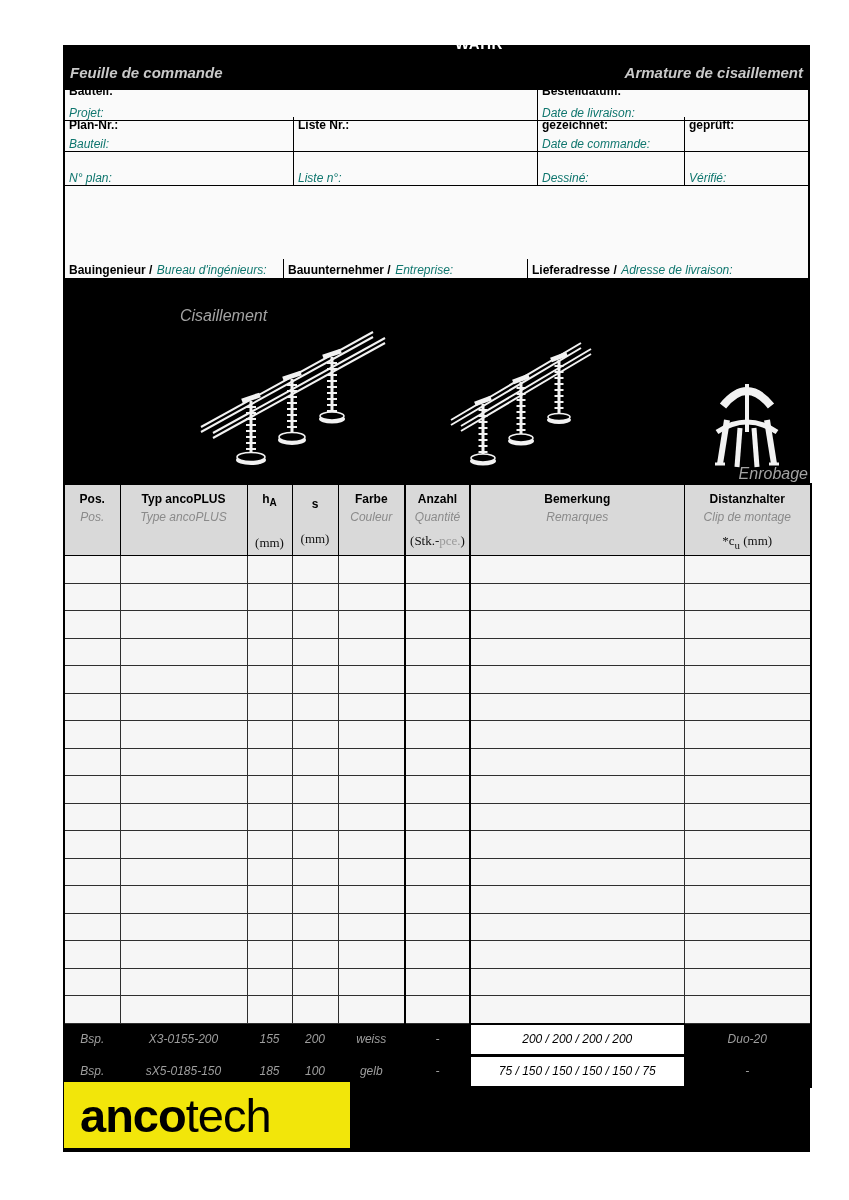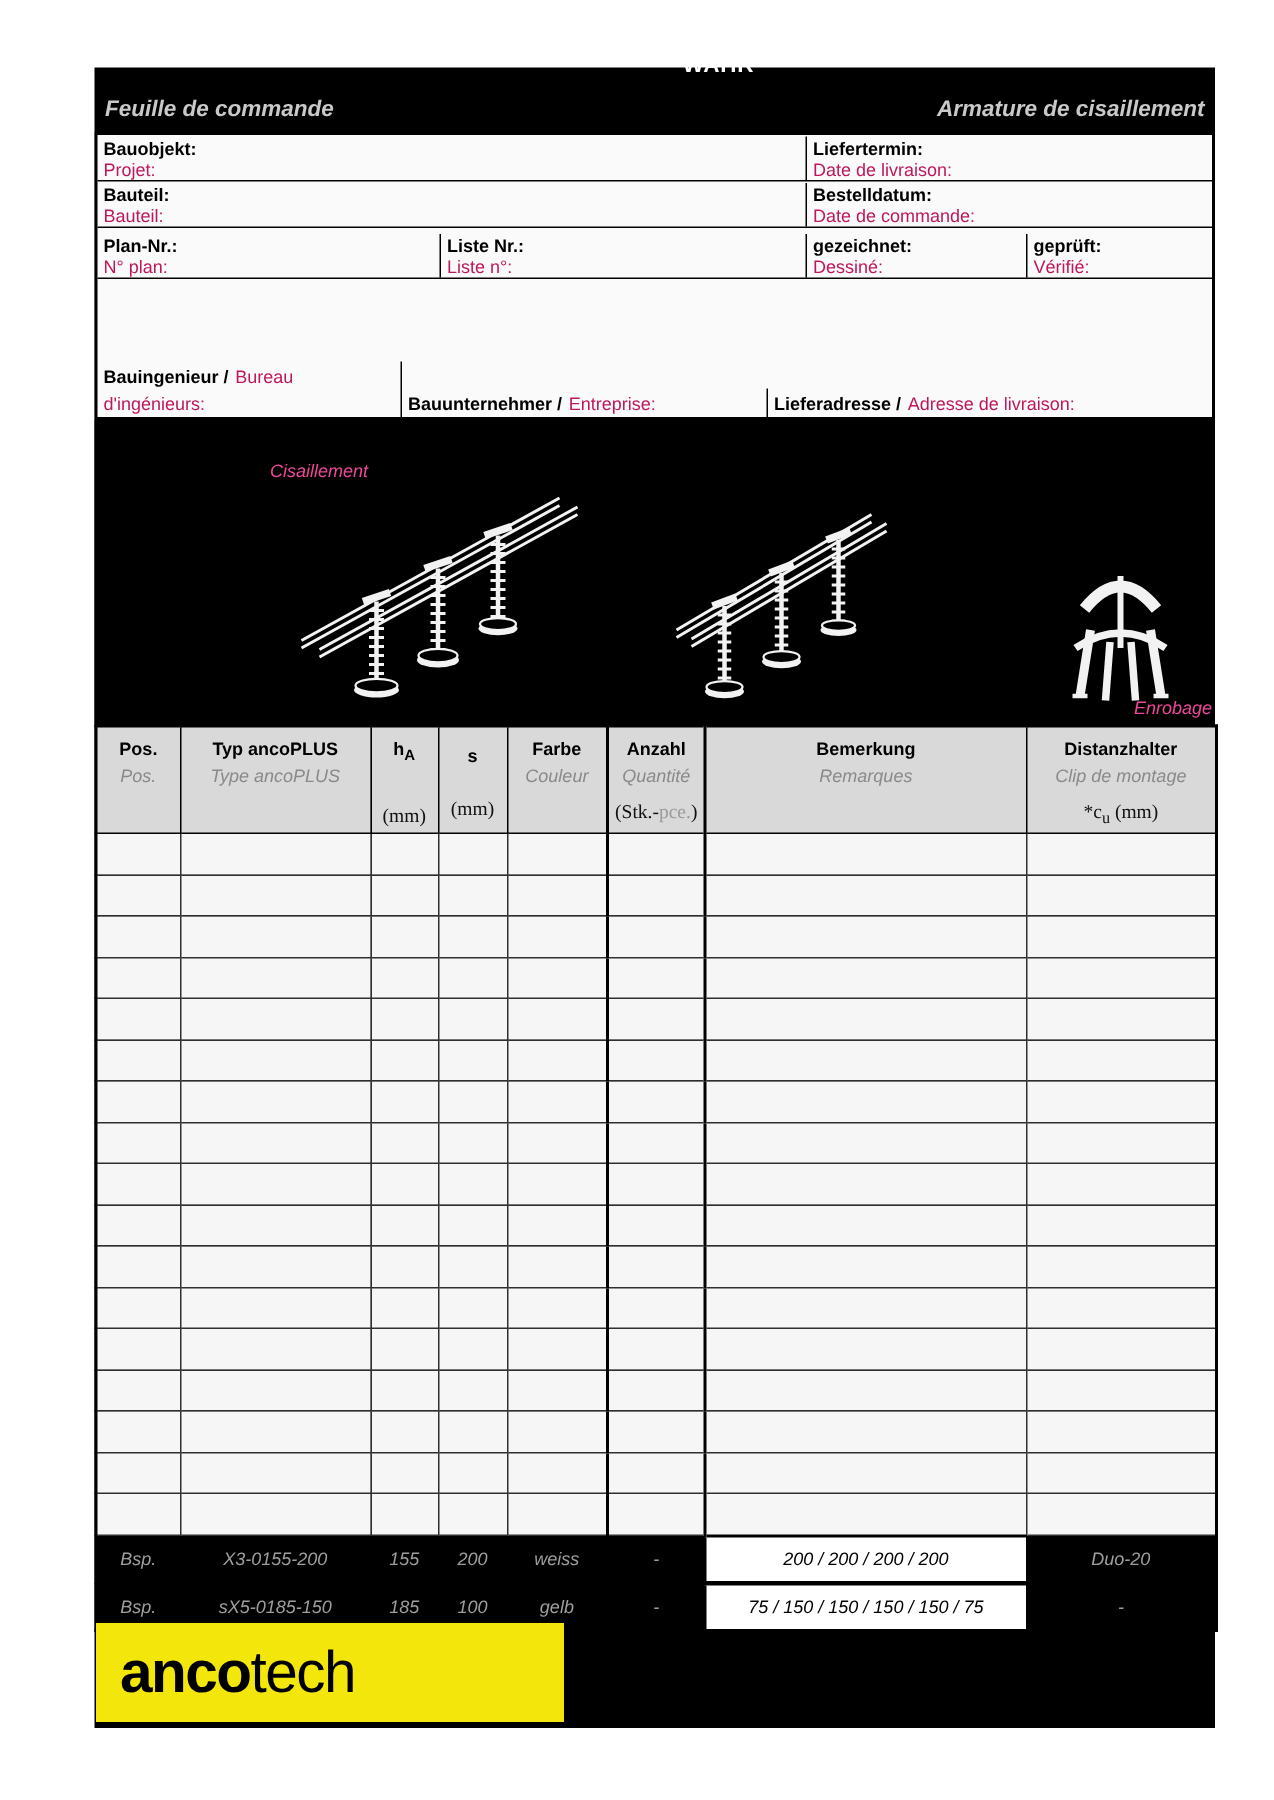--- a/index.html
+++ b/index.html
@@ -20,26 +20,26 @@
   .form{position:absolute;top:43px;left:0;width:747px;height:192px;background:#fafafa;
         border:2px solid #000;box-sizing:border-box;color:#000;}
   .form-row{display:flex;border-bottom:1px solid #000;box-sizing:border-box;align-items:flex-end;}
   .form-row:last-child{border-bottom:none;}
   .fcell{box-sizing:border-box;border-right:1px solid #000;padding:1px 4px 0 4px;overflow:hidden;}
   .fcell:last-child{border-right:none;flex:1;}
   .r12{height:31px;}
   .r3{height:34px;}
   .r4{height:calc(192px - 4px - 31px - 31px - 34px);}
   .de{font-size:12px;font-weight:bold;color:#000;line-height:14px;}
-  .fr{font-size:12px;color:#be185d;line-height:14px;}
+  .fr{font-size:12px;font-style:italic;color:#0f766e;line-height:14px;margin-top:39px;}
   .combo .de,.combo .fr{display:inline;}
 
   
   .illus{position:absolute;top:235px;left:0;width:747px;height:203px;background:#000;}
-  .lab{position:absolute;color:#ec4899;font-style:italic;font-size:12px;}
+  .lab{position:absolute;color:#a3a3a3;font-style:italic;font-size:16px;}
   .lab-shear{left:117px;top:27px;}
   .lab-cover{right:2px;top:185px;}
 
   
   table.order{position:absolute;top:438px;left:0;width:747px;border-collapse:collapse;
               table-layout:fixed;border:2px solid #000;}
   table.order th{background:#d9d9d9;border:1px solid #000;vertical-align:top;padding:0;
                  height:70px;font-weight:normal;}
   th .hde{font-size:12px;font-weight:bold;color:#000;margin-top:7px;text-align:center;}
   th .hfr{font-size:12px;font-style:italic;color:#8a8a8a;margin-top:4px;text-align:center;}
@@ -47,23 +47,23 @@
   th .hunit .pale{color:#9a9a9a;}
   td.empty-cell{height:24.5px;background:#f6f6f6;border:1px solid #2f2f2f;}
   
   table.order th:nth-child(6),table.order td:nth-child(6){border-left:2px solid #000;border-right:2px solid #000;}
   
   tr.example-row td{background:#000;border:1px solid #000;color:#9e9e9e;font-style:italic;
                     font-size:12px;text-align:center;height:27px;vertical-align:middle;}
   tr.example-row td.ex-bemerkung{background:#ffffff;color:#000;border-top:2px solid #000;
                     border-bottom:3px solid #000;}
   
-  .logo{position:absolute;top:1037px;left:1px;width:312px;height:66px;background:#f2e60a;
+  .logo{position:absolute;top:1037px;left:1px;width:286px;height:66px;background:#f2e60a;
         display:flex;align-items:center;padding-left:16px;box-sizing:border-box;
-        color:#000;font-size:39px;letter-spacing:-1px;line-height:1;}
+        color:#000;font-size:47px;letter-spacing:-1px;line-height:1;}
   .logo .b{font-weight:bold;}
 </style>
 </head>
 <body>
 
 <div class="page">
   <div class="sheet">
 
     <div class="wahr">WAHR</div>
 
@@ -105,21 +105,21 @@
         <div class="fcell" style="width:147px;">
           <div class="de">gezeichnet:</div>
           <div class="fr">Dessiné:</div>
         </div>
         <div class="fcell">
           <div class="de">geprüft:</div>
           <div class="fr">Vérifié:</div>
         </div>
       </div>
       <div class="form-row r4">
-        <div class="fcell combo" style="width:203px;">
+        <div class="fcell combo" style="width:219px;">
           <span class="de">Bauingenieur /</span>
           <span class="fr">Bureau d'ingénieurs:</span>
         </div>
         <div class="fcell combo" style="width:244px;">
           <span class="de">Bauunternehmer /</span>
           <span class="fr">Entreprise:</span>
         </div>
         <div class="fcell combo">
           <span class="de">Lieferadresse /</span>
           <span class="fr">Adresse de livraison:</span>

